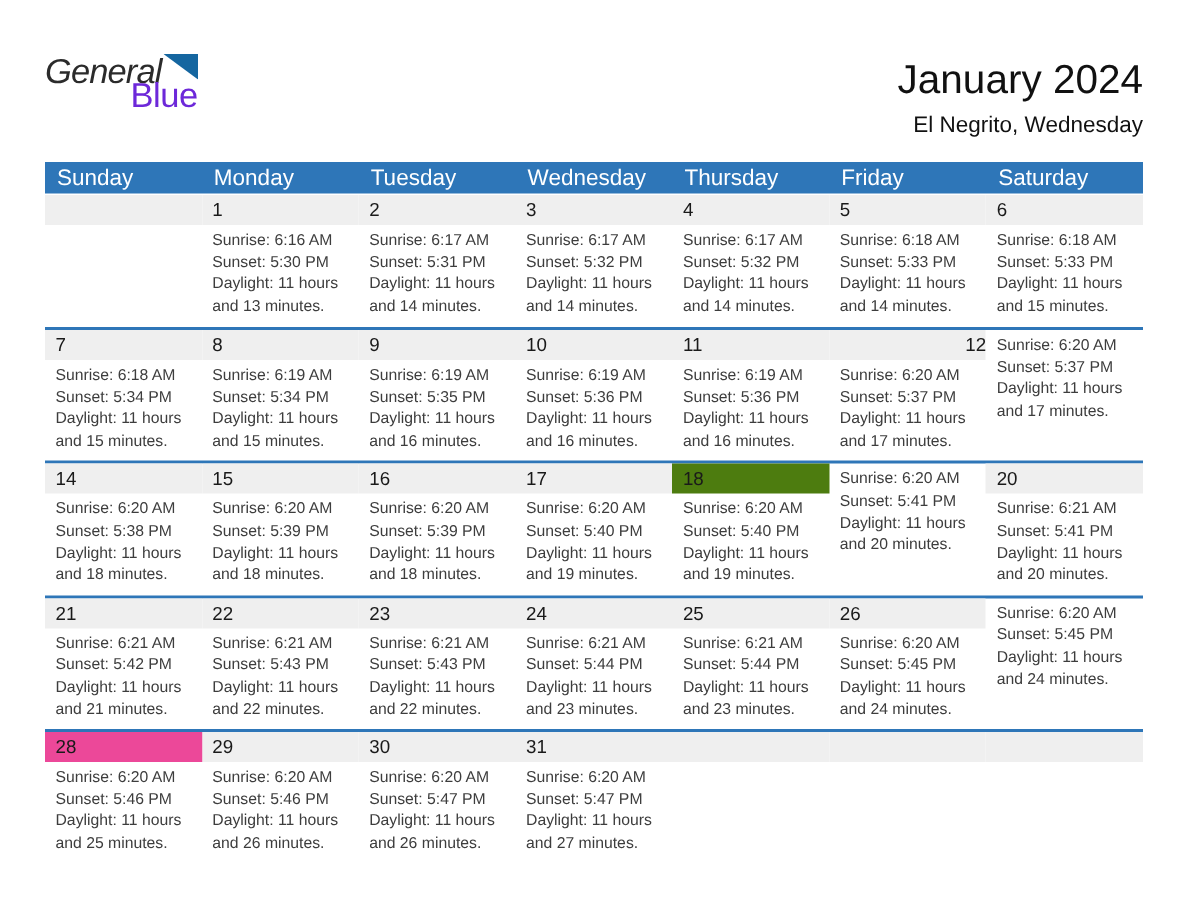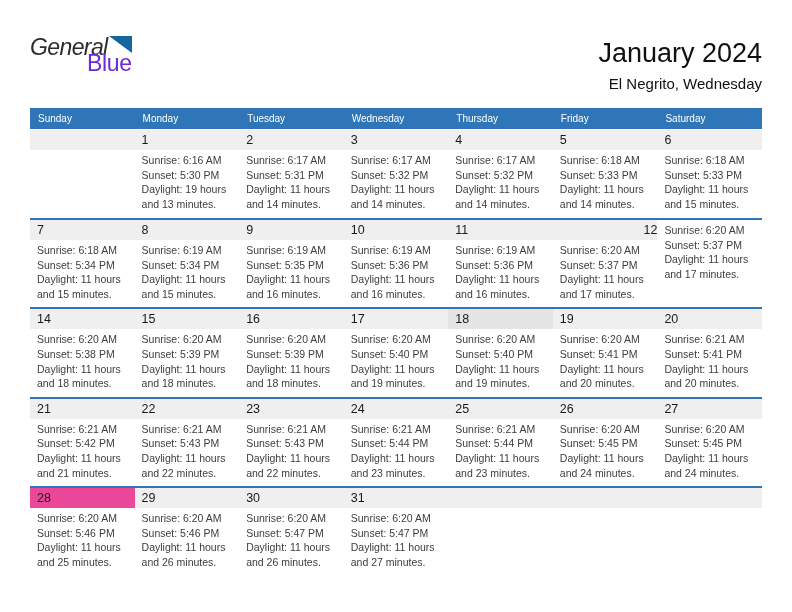--- a/index.html
+++ b/index.html
@@ -31,21 +31,21 @@
   .page-title { font-size: 27px; font-weight: 400; color: #111111; }
   .page-subtitle { font-size: 15px; font-weight: 400; color: #111111; margin-top: 6px; }
 
   
   .calendar { width: 732px; margin-top: 16px; }
   .weekday-row {
     display: grid; grid-template-columns: repeat(7, 1fr);
     height: 21px;
   }
   .weekday-cell {
-    color: #ffffff; font-size: 10px; line-height: 21px;
+    color: #ffffff; font-size: 15px; line-height: 21px;
     padding-left: 8px; overflow: hidden; white-space: nowrap;
   }
   .week-row {
     display: grid; grid-template-columns: repeat(7, 1fr);
     min-height: 88px;
   }
   .week-row + .week-row { border-top: 2px solid #2E76B8; }
   .week-row:first-of-type { margin-top: 1px; }
   .day-cell { font-size: 10.5px; }
   .day-num-band {
@@ -93,21 +93,21 @@
     <div id="weeks-container">
         <div class="week-row">
           <div class="day-cell">
             <div class="day-num-band" style="background: rgb(239, 239, 239);"></div>
           </div>
           <div class="day-cell">
             <div class="day-num-band" style="background: rgb(239, 239, 239);">1</div>
             <div class="day-details">
               <div>Sunrise: 6:16 AM</div>
               <div>Sunset: 5:30 PM</div>
-              <div>Daylight: 19 hours and 13 minutes.</div>
+              <div>Daylight: 11 hours and 13 minutes.</div>
             </div>
           </div>
           <div class="day-cell">
             <div class="day-num-band" style="background: rgb(239, 239, 239);">2</div>
             <div class="day-details">
               <div>Sunrise: 6:17 AM</div>
               <div>Sunset: 5:31 PM</div>
               <div>Daylight: 11 hours and 14 minutes.</div>
             </div>
           </div>
@@ -228,29 +228,28 @@
           </div>
           <div class="day-cell">
             <div class="day-num-band" style="background: rgb(239, 239, 239);">17</div>
             <div class="day-details">
               <div>Sunrise: 6:20 AM</div>
               <div>Sunset: 5:40 PM</div>
               <div>Daylight: 11 hours and 19 minutes.</div>
             </div>
           </div>
           <div class="day-cell">
-            <div class="day-num-band" style="background: #e5e5e5;">18</div>
+            <div class="day-num-band" style="background: #4d7c0f;">18</div>
             <div class="day-details">
               <div>Sunrise: 6:20 AM</div>
               <div>Sunset: 5:40 PM</div>
               <div>Daylight: 11 hours and 19 minutes.</div>
             </div>
           </div>
           <div class="day-cell">
-            <div class="day-num-band" style="background: rgb(239, 239, 239);">19</div>
             <div class="day-details">
               <div>Sunrise: 6:20 AM</div>
               <div>Sunset: 5:41 PM</div>
               <div>Daylight: 11 hours and 20 minutes.</div>
             </div>
           </div>
           <div class="day-cell">
             <div class="day-num-band" style="background: rgb(239, 239, 239);">20</div>
             <div class="day-details">
               <div>Sunrise: 6:21 AM</div>
@@ -302,21 +301,20 @@
           </div>
           <div class="day-cell">
             <div class="day-num-band" style="background: rgb(239, 239, 239);">26</div>
             <div class="day-details">
               <div>Sunrise: 6:20 AM</div>
               <div>Sunset: 5:45 PM</div>
               <div>Daylight: 11 hours and 24 minutes.</div>
             </div>
           </div>
           <div class="day-cell">
-            <div class="day-num-band" style="background: rgb(239, 239, 239);">27</div>
             <div class="day-details">
               <div>Sunrise: 6:20 AM</div>
               <div>Sunset: 5:45 PM</div>
               <div>Daylight: 11 hours and 24 minutes.</div>
             </div>
           </div>
         </div>
         <div class="week-row">
           <div class="day-cell">
             <div class="day-num-band" style="background: #ec4899;">28</div>

